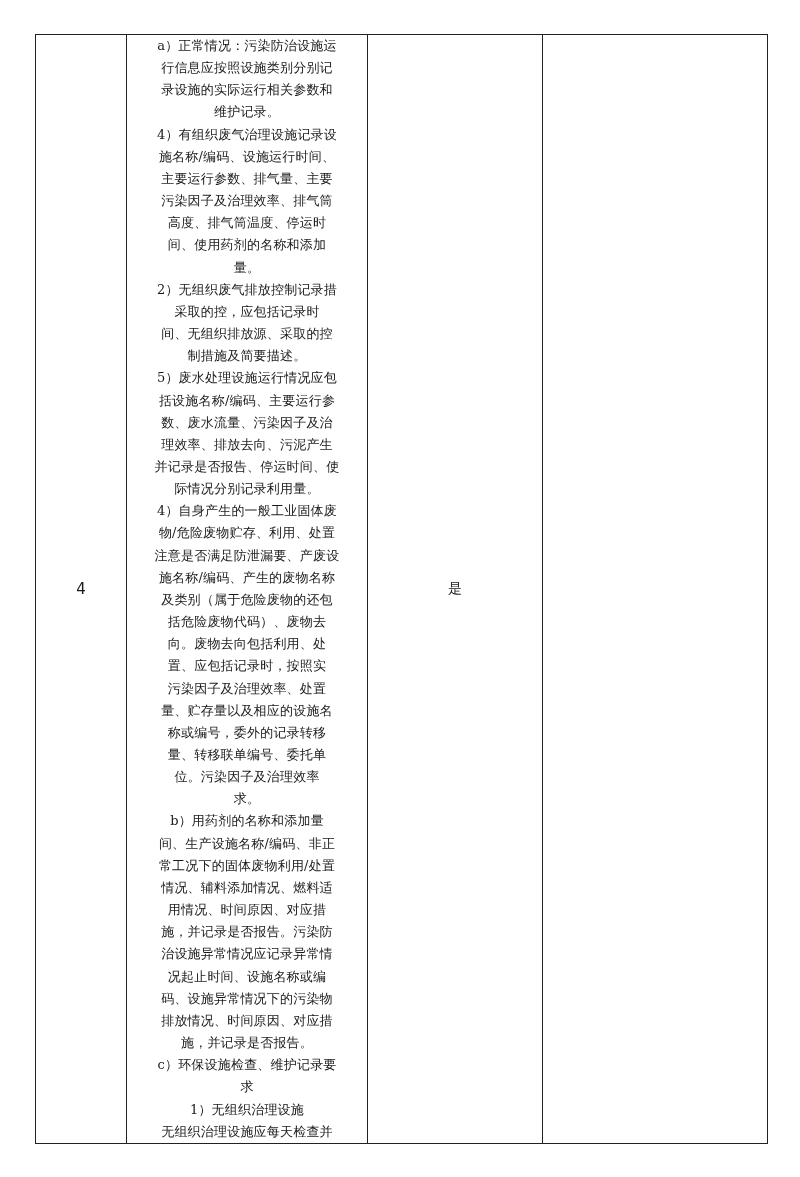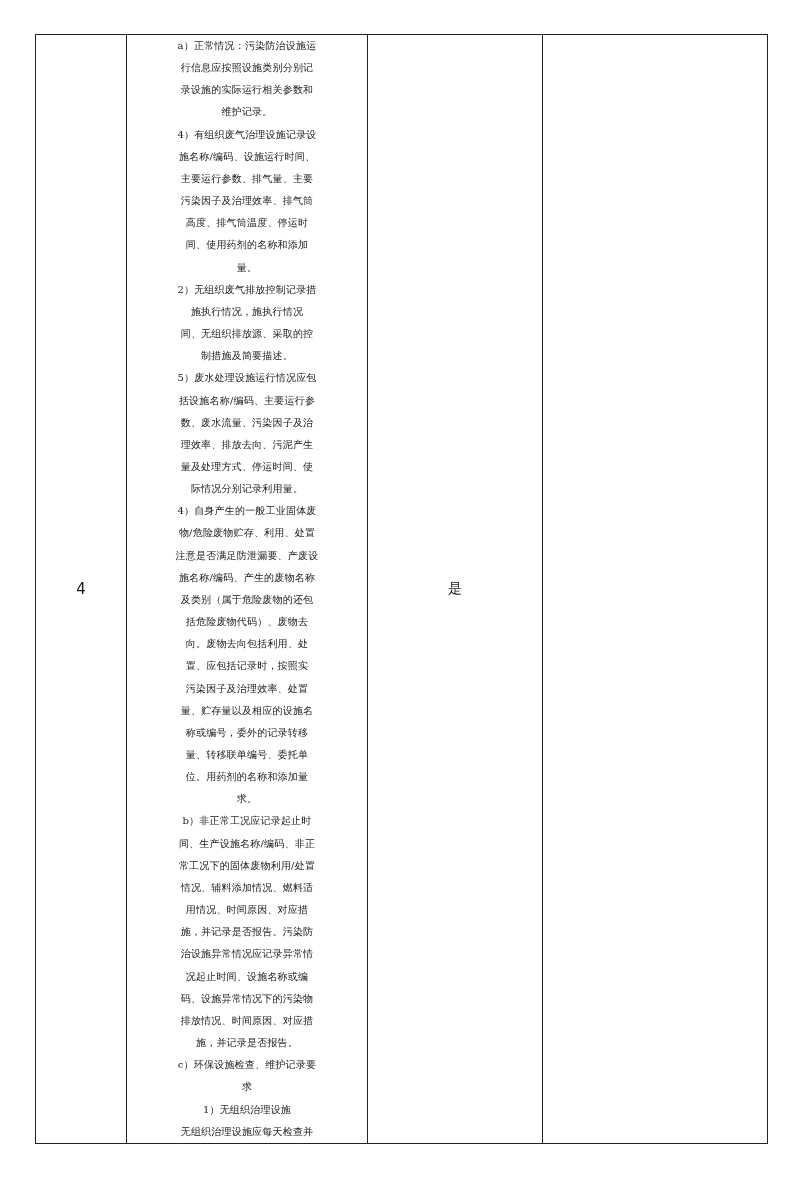--- a/index.html
+++ b/index.html
@@ -10,21 +10,21 @@
       border-collapse: collapse; table-layout: fixed;
       width: 730px; height: 1092px;
     }
     table.doc-table td {
       border: 1.5px solid #222; vertical-align: middle; padding: 0;
     }
     td.c-num { width: 90px; text-align: center; font-family: "DejaVu Sans", "Liberation Sans", sans-serif; font-size: 15px; }
     td.c-content { width: 240px; vertical-align: top; padding: 8px 4px 0 4px; }
     td.c-result { width: 174px; text-align: center; font-size: 14px; }
     td.c-note { width: 224px; }
-    .line { display: block; text-align: center; font-size: 10px; line-height: 22.15px; white-space: nowrap; letter-spacing: 0.2px; }
+    .line { display: block; text-align: center; font-size: 13px; line-height: 22.15px; white-space: nowrap; letter-spacing: 0.2px; }
   </style>
 </head>
 <body>
 
 <table class="doc-table">
   <tbody>
       <tr>
     <td class="c-num">4</td>
     <td class="c-content" id="content-cell">
           <span class="line">a）正常情况：污染防治设施运</span>
@@ -32,44 +32,44 @@
           <span class="line">录设施的实际运行相关参数和</span>
           <span class="line">维护记录。</span>
           <span class="line">4）有组织废气治理设施记录设</span>
           <span class="line">施名称/编码、设施运行时间、</span>
           <span class="line">主要运行参数、排气量、主要</span>
           <span class="line">污染因子及治理效率、排气筒</span>
           <span class="line">高度、排气筒温度、停运时</span>
           <span class="line">间、使用药剂的名称和添加</span>
           <span class="line">量。</span>
           <span class="line">2）无组织废气排放控制记录措</span>
-          <span class="line">施执行情况，施执行情况</span>
+          <span class="line">采取的控，应包括记录时</span>
           <span class="line">间、无组织排放源、采取的控</span>
           <span class="line">制措施及简要描述。</span>
           <span class="line">5）废水处理设施运行情况应包</span>
           <span class="line">括设施名称/编码、主要运行参</span>
           <span class="line">数、废水流量、污染因子及治</span>
           <span class="line">理效率、排放去向、污泥产生</span>
-          <span class="line">量及处理方式、停运时间、使</span>
+          <span class="line">并记录是否报告、停运时间、使</span>
           <span class="line">际情况分别记录利用量。</span>
           <span class="line">4）自身产生的一般工业固体废</span>
           <span class="line">物/危险废物贮存、利用、处置</span>
           <span class="line">注意是否满足防泄漏要、产废设</span>
           <span class="line">施名称/编码、产生的废物名称</span>
           <span class="line">及类别（属于危险废物的还包</span>
           <span class="line">括危险废物代码）、废物去</span>
           <span class="line">向。废物去向包括利用、处</span>
           <span class="line">置、应包括记录时，按照实</span>
           <span class="line">污染因子及治理效率、处置</span>
           <span class="line">量、贮存量以及相应的设施名</span>
           <span class="line">称或编号，委外的记录转移</span>
           <span class="line">量、转移联单编号、委托单</span>
-          <span class="line">位。用药剂的名称和添加量</span>
+          <span class="line">位。污染因子及治理效率</span>
           <span class="line">求。</span>
-          <span class="line">b）非正常工况应记录起止时</span>
+          <span class="line">b）用药剂的名称和添加量</span>
           <span class="line">间、生产设施名称/编码、非正</span>
           <span class="line">常工况下的固体废物利用/处置</span>
           <span class="line">情况、辅料添加情况、燃料适</span>
           <span class="line">用情况、时间原因、对应措</span>
           <span class="line">施，并记录是否报告。污染防</span>
           <span class="line">治设施异常情况应记录异常情</span>
           <span class="line">况起止时间、设施名称或编</span>
           <span class="line">码、设施异常情况下的污染物</span>
           <span class="line">排放情况、时间原因、对应措</span>
           <span class="line">施，并记录是否报告。</span>

